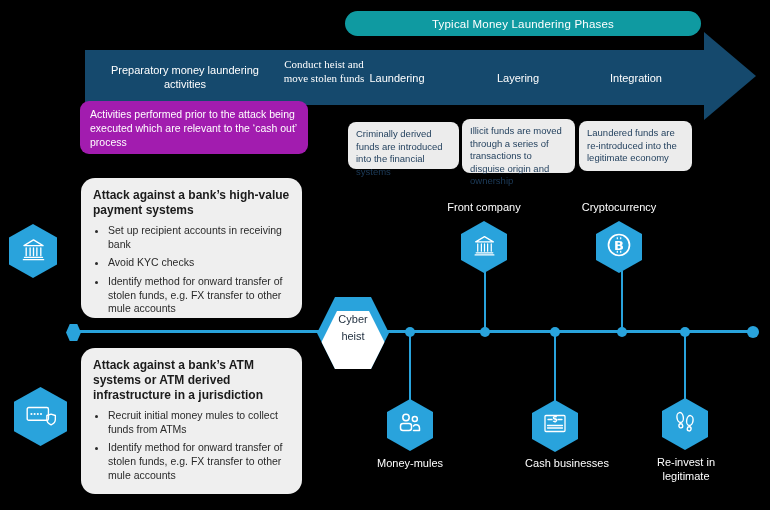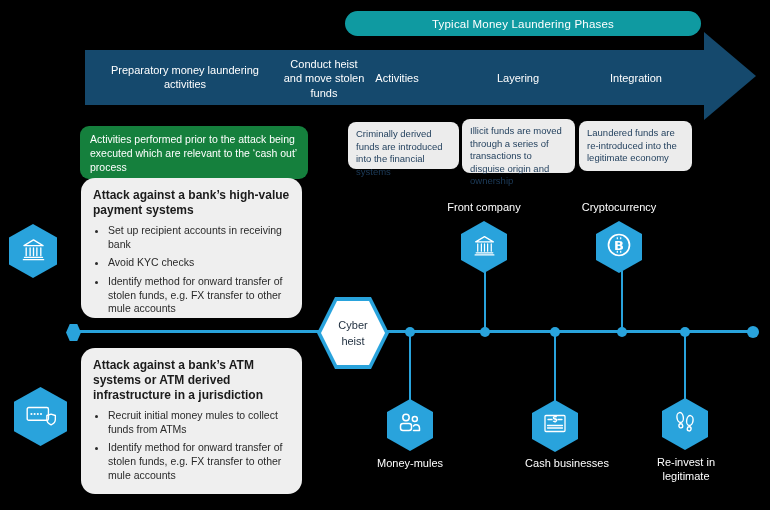--- a/index.html
+++ b/index.html
@@ -24,22 +24,22 @@
     border-top:44px solid transparent; border-bottom:44px solid transparent;
     border-left:52px solid #15496d;
   }
   .phase-label {
     position:absolute; color:#ffffff; font-size:11px; line-height:1.3;
     text-align:center; z-index:2;
   }
 
   
   .note-gray {
-    position:absolute; left:80px; top:126px; width:228px; height:53px;
-    background:#15803d; border-radius:9px; color:#fff; font-size:10.5px;
+    position:absolute; left:80px; top:101px; width:228px; height:53px;
+    background:#a21caf; border-radius:9px; color:#fff; font-size:10.5px;
     line-height:1.32; padding:7px 10px; box-sizing:border-box;
   }
   .note-light {
     position:absolute; background:#ececec; border-radius:8px; color:#1d3c5a;
     font-size:9.5px; line-height:1.32; padding:6px 8px; box-sizing:border-box;
   }
 
   
   .attack-box {
     position:absolute; left:81px; width:221px; background:#efefef;
@@ -58,42 +58,42 @@
   .tl-line { position:absolute; left:74px; top:330px; width:680px; height:3px; background:#29a3dc; }
   .tl-node { position:absolute; top:327px; width:10px; height:10px; border-radius:50%; background:#29a3dc; }
   .tl-vline { position:absolute; width:2px; background:#29a3dc; }
   .tl-startcap { position:absolute; left:66px; top:324px; width:15px; height:17px; background:#29a3dc; }
   .tl-endcap { position:absolute; left:747px; top:326px; width:12px; height:12px; border-radius:50%; background:#29a3dc; }
 
   .cyber-hex-outer {
     position:absolute; left:317px; top:297px; width:72px; height:72px; background:#29a3dc; z-index:3;
   }
   .cyber-hex-inner {
-    position:absolute; left:4px; top:4px; width:64px; height:64px; background:#ffffff;
-    display:flex; align-items:center; justify-content:center;
+    position:absolute; left:4px; top:14px; width:64px; height:64px; background:#ffffff;
+    display:flex; justify-content:center;
   }
   .cyber-hex-inner span { width:42px; text-align:center; font-size:11px; line-height:1.5; color:#1e2d3d; }
 
   .icon-hex { position:absolute; width:46px; height:52px; z-index:2; }
   .tl-label { position:absolute; color:#ffffff; font-size:11px; text-align:center; line-height:1.25; }
 </style>
 </head>
 <body>
 
 <div class="stage">
 
   <div class="pill">
     <span>Typical Money Laundering Phases</span>
   </div>
 
   <div class="arrow-body"></div>
   <div class="arrow-head"></div>
   <div class="phase-label" style="left:110px; top:63px; width:150px;">Preparatory money laundering activities</div>
-  <div class="phase-label" style="left:282px; top:57px; width:84px;">Conduct heist and move stolen funds</div>
-  <div class="phase-label" style="left:362px; top:71px; width:70px;">Activities</div>
+  <div class="phase-label" style="left:282px; top:57px; width:84px;font-family:Liberation Serif, serif;">Conduct heist and move stolen funds</div>
+  <div class="phase-label" style="left:362px; top:71px; width:70px;">Laundering</div>
   <div class="phase-label" style="left:483px; top:71px; width:70px;">Layering</div>
   <div class="phase-label" style="left:598px; top:71px; width:76px;">Integration</div>
 
   <div class="note-gray">
     <span>Activities performed prior to the attack being executed which are relevant to the ‘cash out’ process</span>
   </div>
   <div class="note-light" style="left:348px; top:122px; width:111px; height:47px;">
     <span>Criminally derived funds are introduced into the financial systems</span>
   </div>
   <div class="note-light" style="left:462px; top:119px; width:113px; height:54px;">

